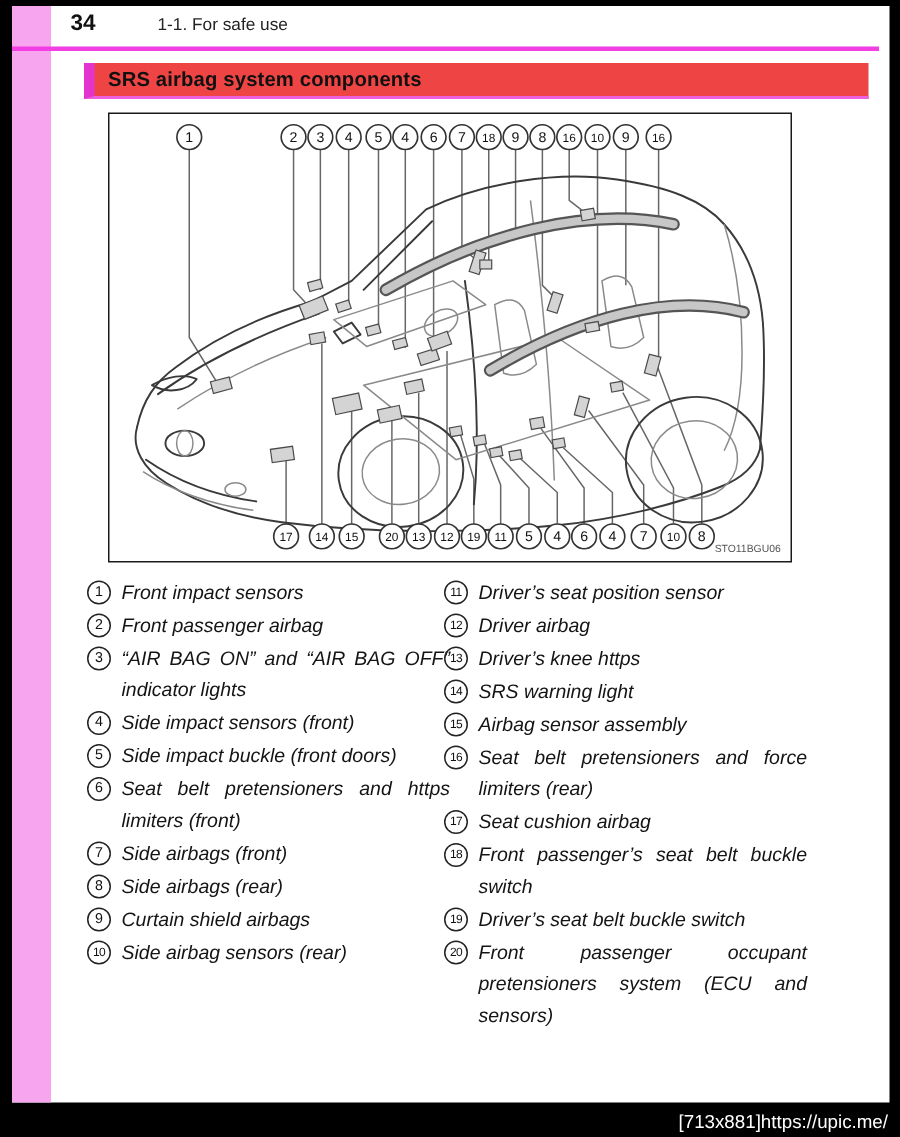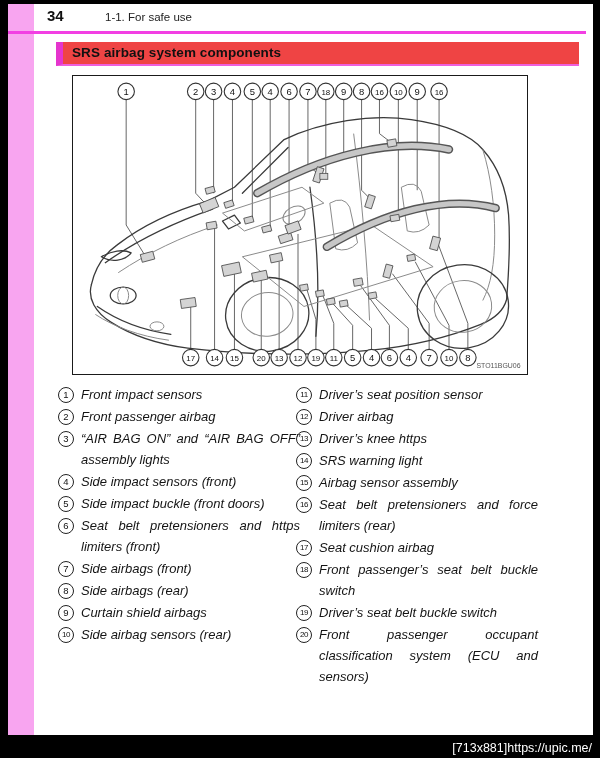--- a/index.html
+++ b/index.html
@@ -238,21 +238,21 @@
     <div class="legend-item">
       <span class="num">1</span>
       <span class="txt">Front impact sensors</span>
     </div>
     <div class="legend-item">
       <span class="num">2</span>
       <span class="txt">Front passenger airbag</span>
     </div>
     <div class="legend-item">
       <span class="num">3</span>
-      <span class="txt">“AIR BAG ON” and “AIR BAG OFF” assembly lights</span>
+      <span class="txt">“AIR BAG ON” and “AIR BAG OFF” indicator lights</span>
     </div>
     <div class="legend-item">
       <span class="num">4</span>
       <span class="txt">Side impact sensors (front)</span>
     </div>
     <div class="legend-item">
       <span class="num">5</span>
       <span class="txt">Side impact buckle (front doors)</span>
     </div>
     <div class="legend-item">
@@ -308,17 +308,17 @@
     <div class="legend-item">
       <span class="num two">18</span>
       <span class="txt">Front passenger’s seat belt buckle switch</span>
     </div>
     <div class="legend-item">
       <span class="num two">19</span>
       <span class="txt">Driver’s seat belt buckle switch</span>
     </div>
     <div class="legend-item">
       <span class="num two">20</span>
-      <span class="txt">Front passenger occupant classification system (ECU and sensors)</span>
+      <span class="txt">Front passenger occupant pretensioners system (ECU and sensors)</span>
     </div>
   </div>
 
 <div class="watermark">[713x881]https://upic.me/</div>
 
 </body></html>

